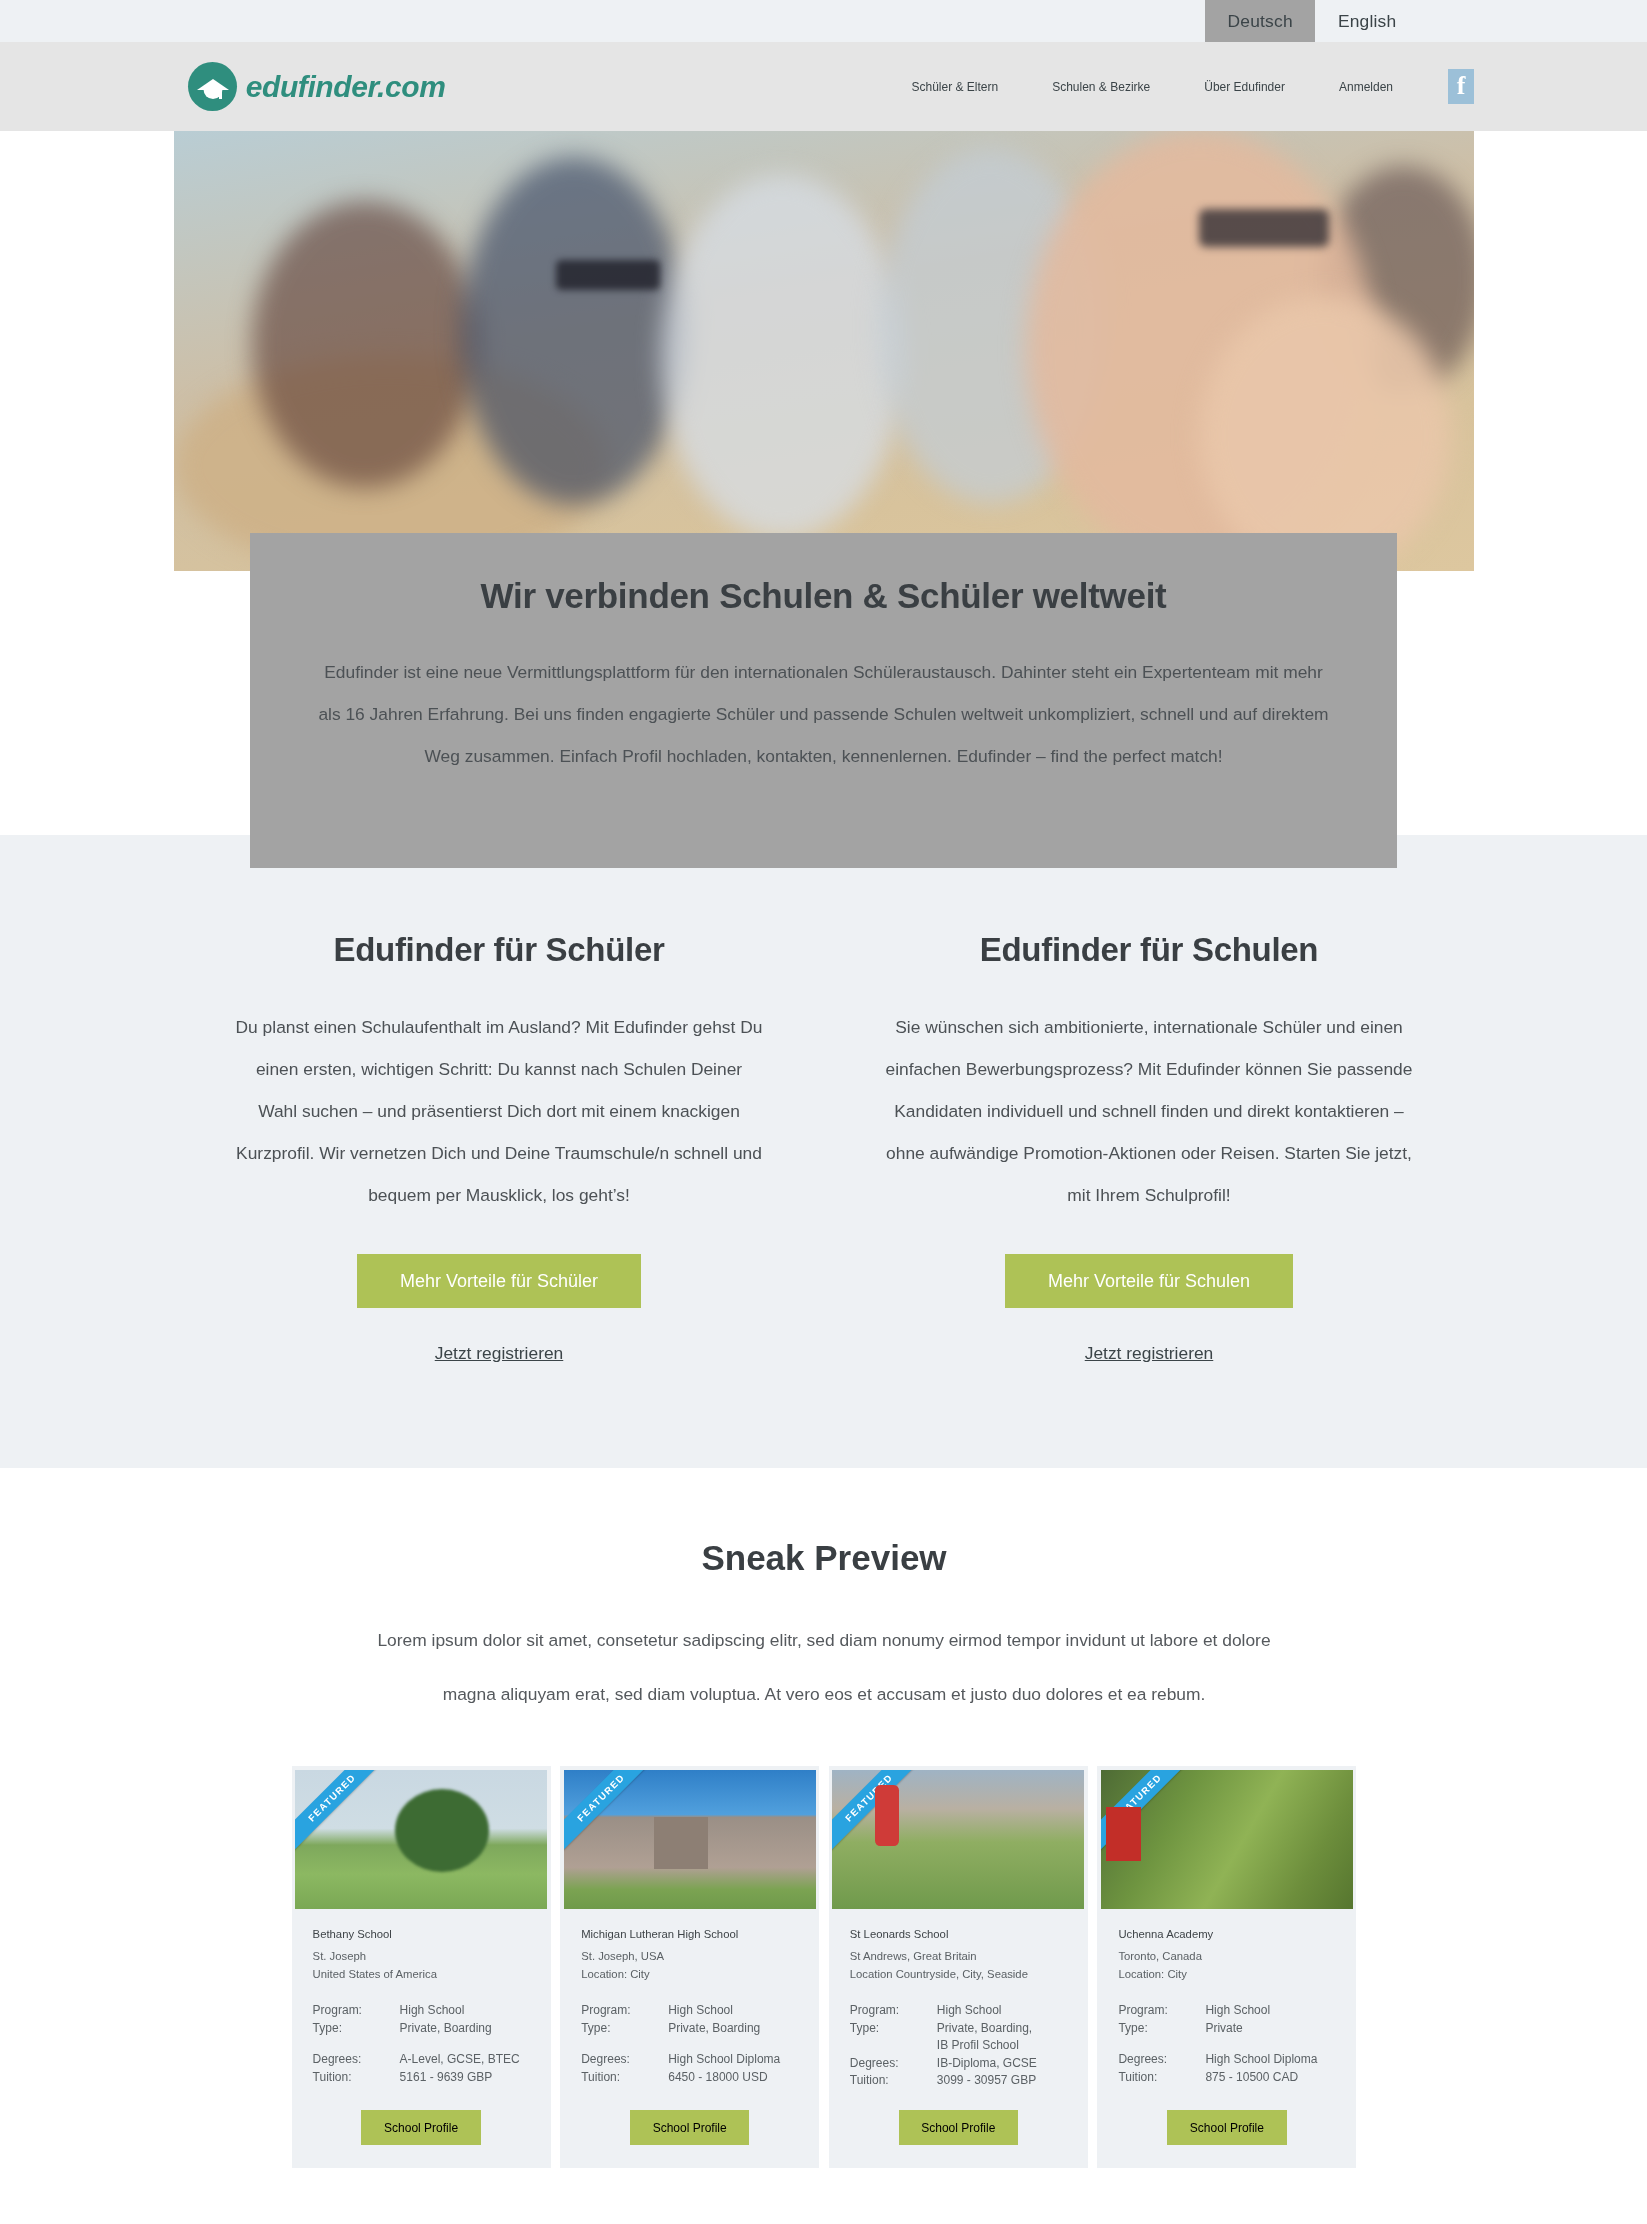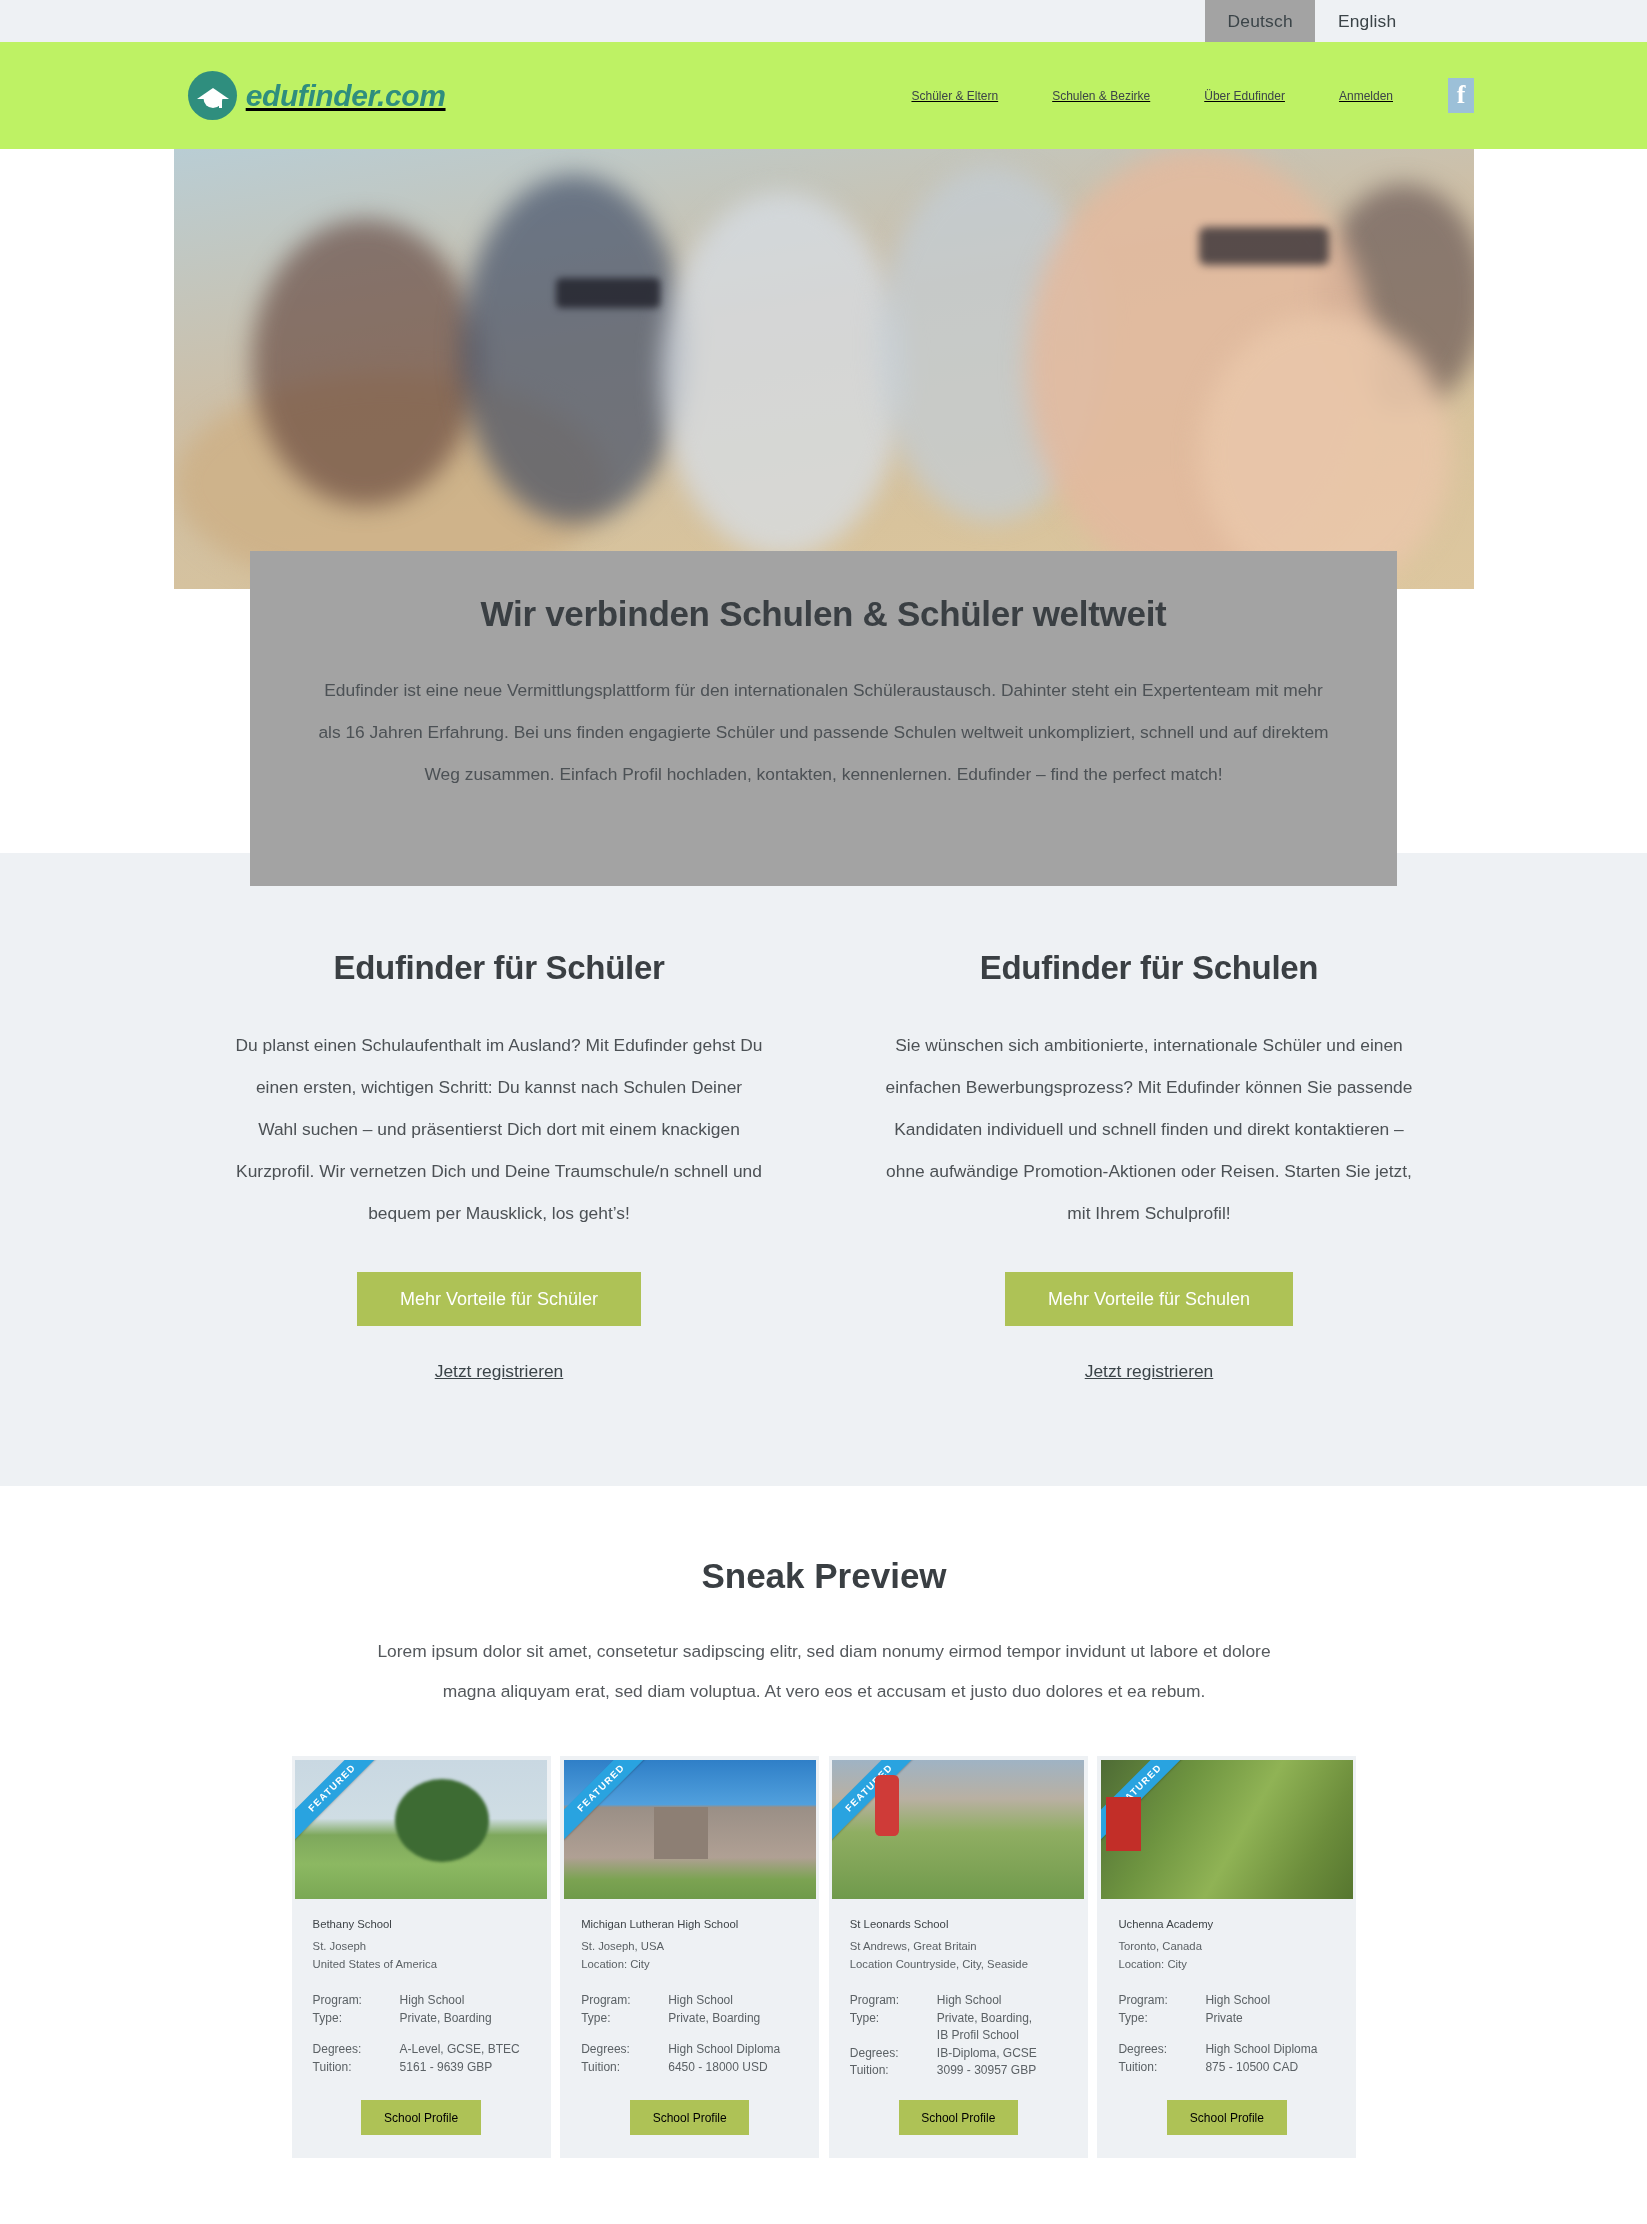--- a/index.html
+++ b/index.html
@@ -27,26 +27,25 @@
     padding: 0 22.6px;
     font-size: 17.4px;
     color: #3b4448;
     letter-spacing: 0.2px;
     cursor: pointer;
   }
   .lang-tab.active { background: #a3a3a3; }
 
   
   .header {
-    height: 107px;
-    background: #bef264;
+    height: 89px;
+    background: #e5e5e5;
     display: flex;
     align-items: center;
     padding: 0 174px 0 188px;
-    text-decoration: underline;
   }
   .logo { display: flex; align-items: center; gap: 8.7px; cursor: pointer; }
   .logo-mark {
     width: 49px; height: 49px; border-radius: 50%;
     background: #2f8e7e;
     position: relative;
     flex: none;
   }
   .logo-mark .cap {
     position: absolute; left: 50%; top: 16.5px; transform: translateX(-50%);
@@ -209,21 +208,21 @@
     text-align: center;
   }
   .preview-title {
     font-size: 35px;
     font-weight: bold;
     color: #3a3f43;
     margin-bottom: 35px;
   }
   .preview-sub {
     font-size: 17.4px;
-    line-height: 40px;
+    line-height: 54px;
     color: #55595d;
     max-width: 921px;
     margin: 0 auto 45px;
   }
   .cards {
     display: flex;
     justify-content: center;
     gap: 9.6px;
   }
   .card {

